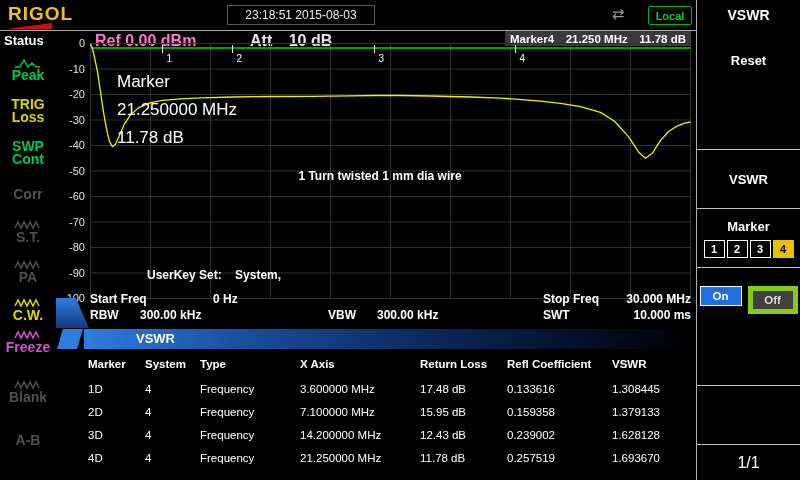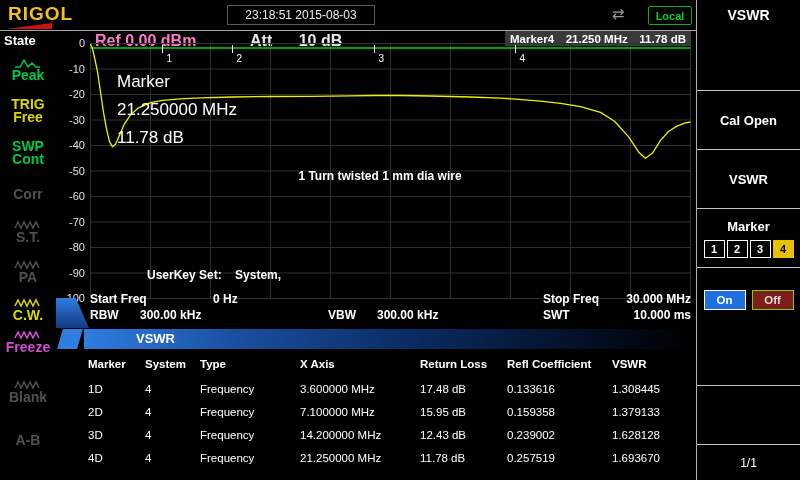--- a/index.html
+++ b/index.html
@@ -26,21 +26,21 @@
   .st-item svg{display:block;margin:0 auto 1px auto;}
 
   
   .plot-svg{left:90px;top:43px;}
   .ylabels{left:59px;top:37px;width:28px;height:300px;}
   .ylab{position:absolute;width:28px;text-align:right;font-size:11px;color:#e0e0e0;line-height:12px;padding-right:2px;box-sizing:border-box;}
 
   .ref-row{top:32px;font-size:16px;font-weight:bold;}
   .ref-txt{left:95px;color:#ff79c8;}
   .att-txt{left:250px;color:#e8e8e8;}
-  .att-val{margin-left:22px;}
+  .att-val{margin-left:12px;}
   .mkr-strip{left:505px;top:31px;width:186px;height:15px;background:#3a3a3a;
              display:flex;align-items:center;justify-content:space-between;
              padding:4px 5px;box-sizing:border-box;font-size:11.5px;font-weight:bold;color:#fff;}
 
   .mkr-info{left:117px;top:68px;font-size:17px;color:#fff;}
   .mkr-info div{line-height:28px;}
   .annotation{left:240px;top:169px;width:280px;text-align:center;font-size:12px;font-weight:bold;}
   .userkey{left:147px;top:268px;font-size:12px;font-weight:bold;white-space:pre;}
 
   .f-lab{font-size:12px;font-weight:bold;color:#fff;}
@@ -73,51 +73,51 @@
   .sk-slot.first{border-top:none;}
   .mk-row{display:flex;gap:2px;margin-top:6px;}
   .mk{width:19px;height:16px;border:1px solid #fff;background:#000;color:#fff;
       display:flex;align-items:center;justify-content:center;font-size:11px;font-weight:bold;}
   .mk.active{background:#e8c000;border-color:#e8c000;color:#000;}
   .ms-bar{width:103px;height:24px;background:#1e6fe0;display:flex;align-items:center;justify-content:center;
           font-size:12px;font-weight:bold;}
   .ms-toggle{display:flex;gap:6px;margin-top:5px;}
   .tg{width:40px;height:18px;display:flex;align-items:center;justify-content:center;font-size:11.5px;font-weight:bold;}
   .tg.on{background:#1e6fe0;border:1px solid #fff;color:#fff;}
-  .tg.off{background:#7f1d1d;border:1px solid #84cc16;color:#ddd;}
+  .tg.off{background:#404040;border:5px solid #84cc16;color:#ddd;}
   .rl-val{margin-top:6px;font-size:13px;font-weight:bold;}
   .sk-page{position:absolute;left:0;top:444px;width:103px;height:36px;border-top:1px solid #c4c4c4;
-           display:flex;align-items:center;justify-content:center;font-size:12px;color:#fff;box-sizing:border-box;}
+           display:flex;align-items:center;justify-content:center;font-size:16px;color:#fff;box-sizing:border-box;}
 </style>
 </head>
 <body>
 
 <div class="abs topbar">
   <div class="abs logo">RIGOL</div>
   <svg class="abs logo-swoosh" width="50" height="7" viewBox="0 0 50 7">
       <polygon points="0,6 46,0 46,6" fill="#cc1111"></polygon>
     </svg>
   <div class="abs clock">23:18:51 2015-08-03</div>
   <div class="abs remote-ico">⇄</div>
   <div class="abs local-box">Local</div>
 </div>
 <div class="abs hline-top"></div>
 
 <div class="abs status-panel">
-  <div class="status-title">State</div>
+  <div class="status-title">Status</div>
 
   <div class="st-item" style="top:27px;color:#00c846">
     <svg width="28" height="10" viewBox="0 0 28 10">
         <polyline points="1,9 6,9 10,2 14,9 18,5 22,9 26,9" fill="none" stroke="currentColor" stroke-width="1.5"></polyline>
       </svg>
     <div>Peak</div>
   </div>
   <div class="st-item" style="top:67px;color:#d8d800">
     <div>TRIG</div>
-    <div>Free</div>
+    <div>Loss</div>
   </div>
   <div class="st-item" style="top:109px;color:#00c846">
     <div>SWP</div>
     <div>Cont</div>
   </div>
   <div class="st-item" style="top:157px;color:#505050">
     <div>Corr</div>
   </div>
   <div class="st-item" style="top:189px;color:#505050">
     <svg width="28" height="10" viewBox="0 0 28 10">
@@ -286,22 +286,22 @@
       <div>11.78 dB</div>
       <div>0.257519</div>
       <div>1.693670</div>
     </div>
   </div>
 
 <div class="abs vsep"></div>
 <div class="abs softkeys">
   <div class="sk-title">VSWR</div>
 
-  <div class="sk-slot" style="top:90px">
-    <span>Cal Open</span>
+  <div class="sk-slot first" style="top:31px">
+    <span>Reset</span>
   </div>
   <div class="sk-slot" style="top:149px">
     <span>VSWR</span>
   </div>
   <div class="sk-slot" style="top:208px">
     <span>Marker</span>
     <div class="mk-row">
       <span class="mk">1</span>
       <span class="mk">2</span>
       <span class="mk">3</span>

